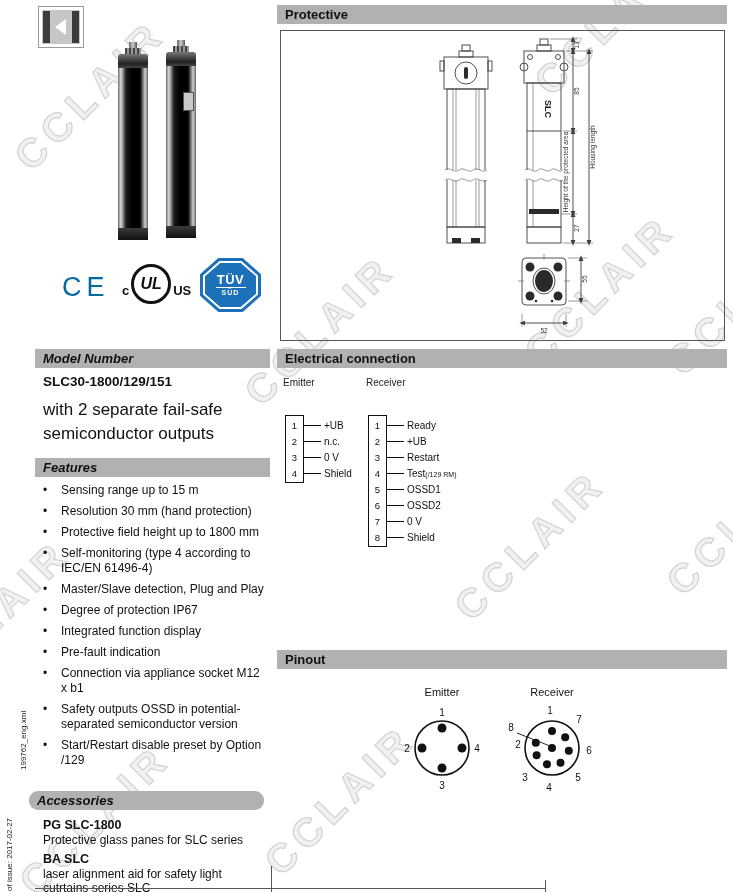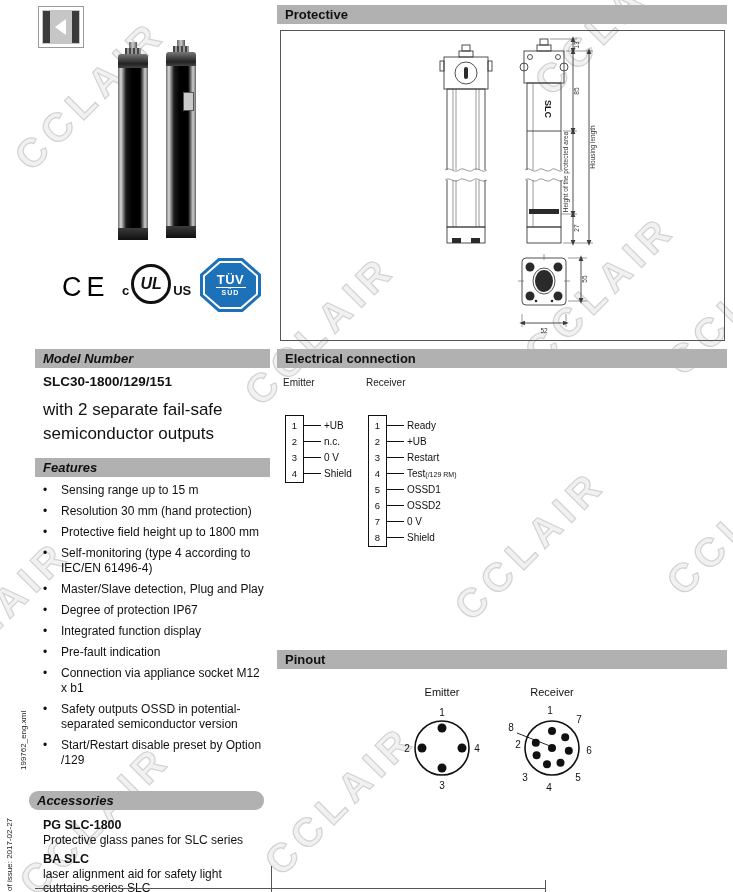--- a/index.html
+++ b/index.html
@@ -26,21 +26,21 @@
   
   .tower{position:absolute;z-index:2;width:30px;}
   .t-stub{width:8px;height:6px;margin:0 auto;background:linear-gradient(90deg,#666,#ccc,#555);}
   .t-knurl{width:16px;height:6px;margin:0 auto;background:repeating-linear-gradient(90deg,#444 0 2px,#999 2px 4px);}
   .t-cap{width:30px;height:14px;background:linear-gradient(180deg,#777,#222 70%,#444);border-radius:3px 3px 0 0;}
   .t-body{width:30px;height:160px;position:relative;
     background:linear-gradient(90deg,#6f6f6f 0,#d9d9d9 3px,#8a8a8a 5px,#1a1a1a 8px,#000 14px,#000 22px,#777 25px,#cfcfcf 27px,#666 30px);}
   .t-foot{width:30px;height:12px;background:linear-gradient(180deg,#3a3a3a,#101010);}
   .t-label{position:absolute;left:17px;top:26px;width:9px;height:17px;background:#c9c9c9;border:1px solid #555;}
   
-  .ce{font-size:27px;letter-spacing:5px;color:#000000;}
+  .ce{font-size:27px;letter-spacing:5px;color:#0369a1;}
   .ul-wrap{display:flex;align-items:flex-end;gap:2px;}
   .ul-c{font-size:13px;font-weight:bold;padding-bottom:6px;}
   .ul-circle{width:40px;height:40px;border:3px solid #111;border-radius:50%;display:flex;
              align-items:center;justify-content:center;font-weight:bold;font-size:16px;
              font-style:italic;box-sizing:border-box;}
   .ul-us{font-size:13px;font-weight:bold;padding-bottom:6px;}
   .oct{position:absolute;clip-path:polygon(30% 0,70% 0,100% 30%,100% 70%,70% 100%,30% 100%,0 70%,0 30%);padding-left:7px;}
   .tuv-txt{position:absolute;left:0;right:0;top:50%;transform:translateY(-50%);text-align:center;color:#fff;}
   .tuv-1{font-size:13px;font-weight:bold;letter-spacing:.5px;line-height:13px;}
   .tuv-rule{width:30px;height:1px;background:#fff;margin:1px auto;}

